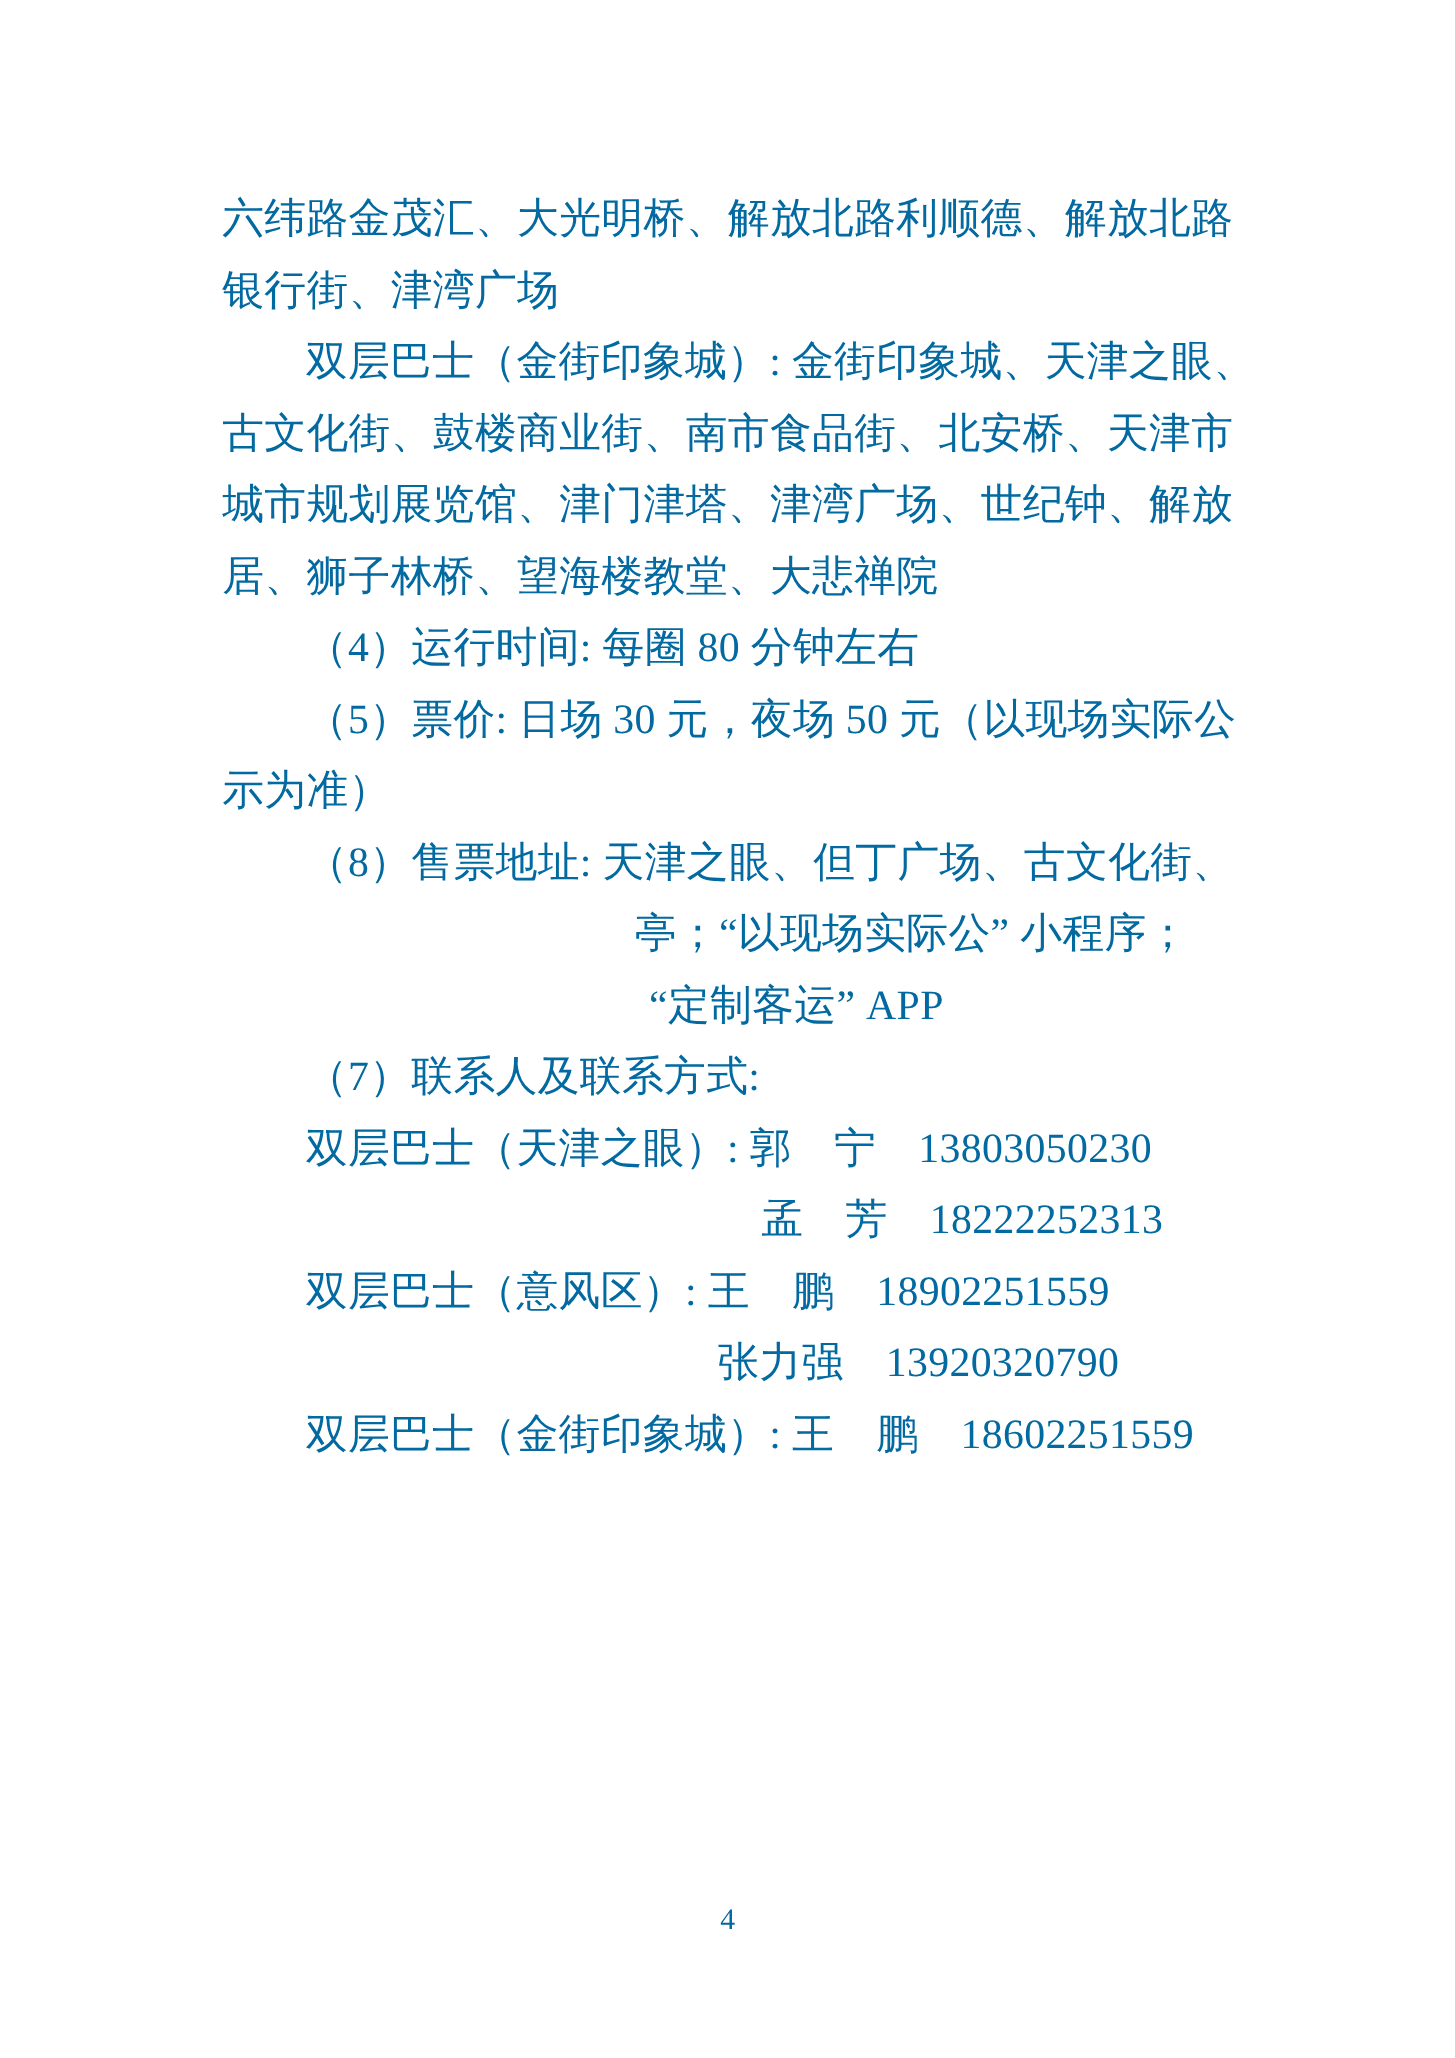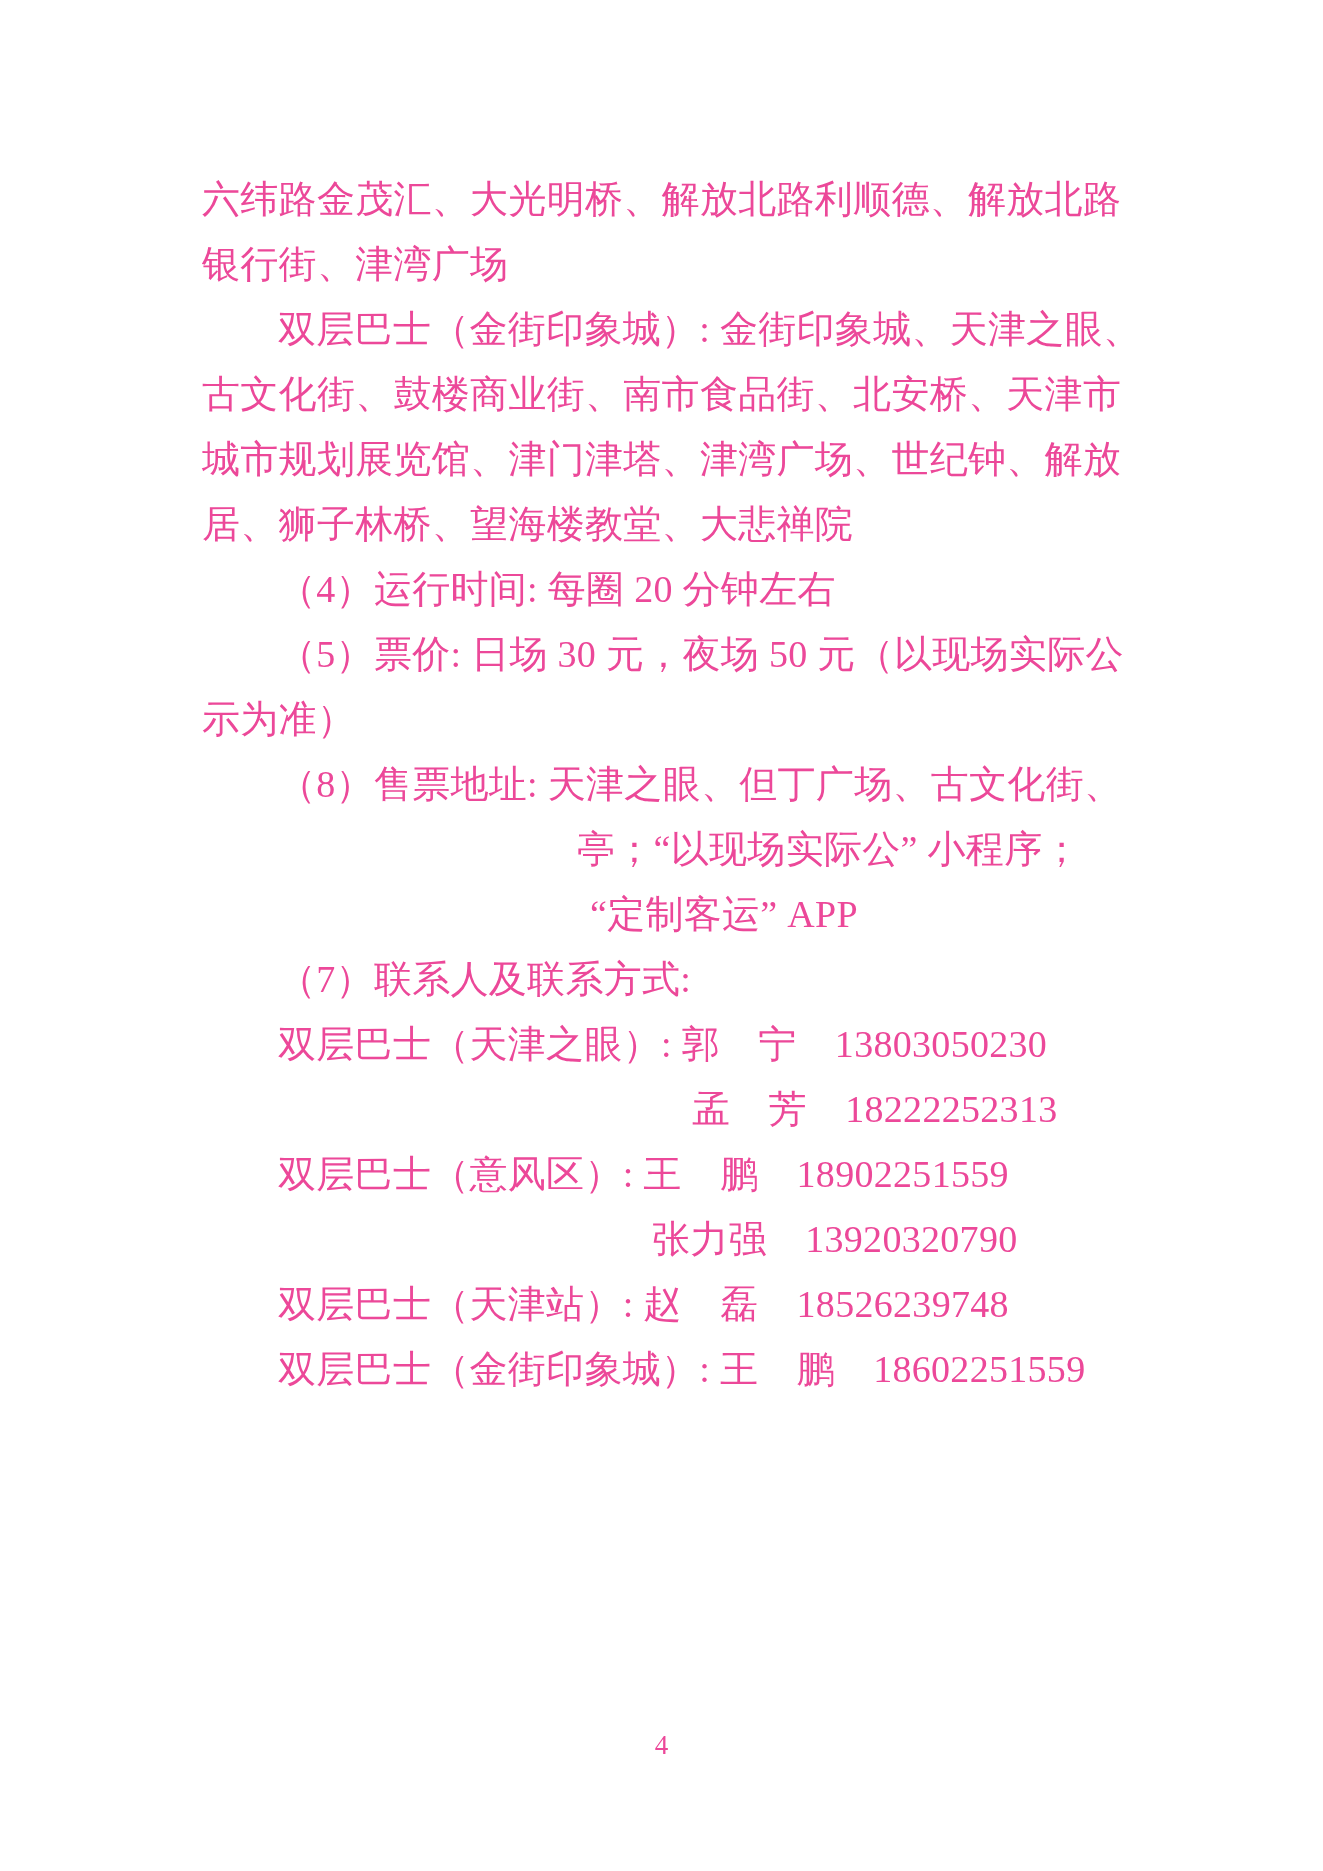--- a/index.html
+++ b/index.html
@@ -7,21 +7,21 @@
     padding: 0;
     background: #ffffff;
   }
   .page {
     position: relative;
     width: 1323px;
     height: 1871px;
     background: #ffffff;
     overflow: hidden;
     font-family: "Liberation Serif", "DejaVu Serif", serif;
-    color: #ec4899;
+    color: #0369a1;
   }
   .doc-body {
     position: absolute;
     left: 202px;
     top: 167px;
     width: 918px;
   }
   .line {
     font-size: 38px;
     line-height: 65px;
@@ -50,28 +50,27 @@
 <body>
 
 <div class="page">
   <div class="doc-body">
       <div class="line s-flush">六纬路金茂汇、大光明桥、解放北路利顺德、解放北路</div>
       <div class="line s-flush">银行街、津湾广场</div>
       <div class="line s-indent">双层巴士（金街印象城）: 金街印象城、天津之眼、</div>
       <div class="line s-flush">古文化街、鼓楼商业街、南市食品街、北安桥、天津市</div>
       <div class="line s-flush">城市规划展览馆、津门津塔、津湾广场、世纪钟、解放</div>
       <div class="line s-flush">居、狮子林桥、望海楼教堂、大悲禅院</div>
-      <div class="line s-indent">（4）运行时间: 每圈 20 分钟左右</div>
+      <div class="line s-indent">（4）运行时间: 每圈 80 分钟左右</div>
       <div class="line s-indent">（5）票价: 日场 30 元，夜场 50 元（以现场实际公</div>
       <div class="line s-flush">示为准）</div>
       <div class="line s-indent">（8）售票地址: 天津之眼、但丁广场、古文化街、</div>
       <div class="line s-hang">亭；“以现场实际公” 小程序；</div>
       <div class="line s-hang2">“定制客运” APP</div>
       <div class="line s-indent">（7）联系人及联系方式:</div>
       <div class="line s-indent">双层巴士（天津之眼）: 郭　宁　13803050230</div>
       <div class="line s-cont1">孟　芳　18222252313</div>
       <div class="line s-indent">双层巴士（意风区）: 王　鹏　18902251559</div>
       <div class="line s-cont2">张力强　13920320790</div>
-      <div class="line s-indent">双层巴士（天津站）: 赵　磊　18526239748</div>
       <div class="line s-indent">双层巴士（金街印象城）: 王　鹏　18602251559</div>
     </div>
   <div class="page-number">4</div>
 </div>
 
 </body></html>

